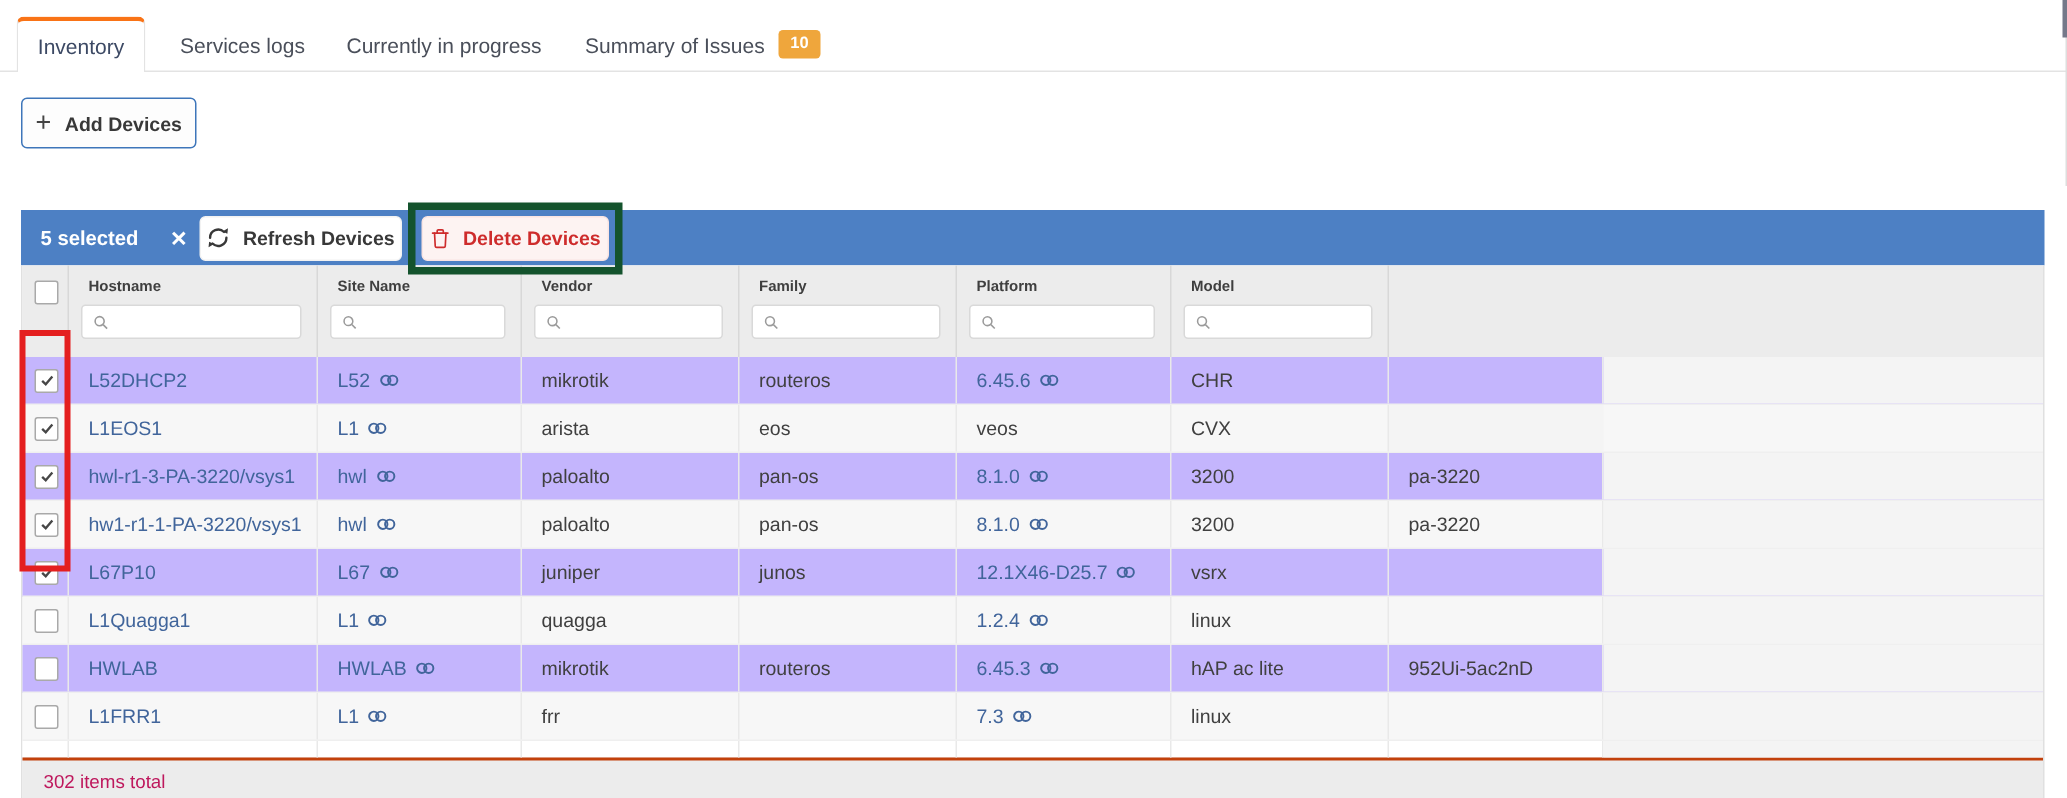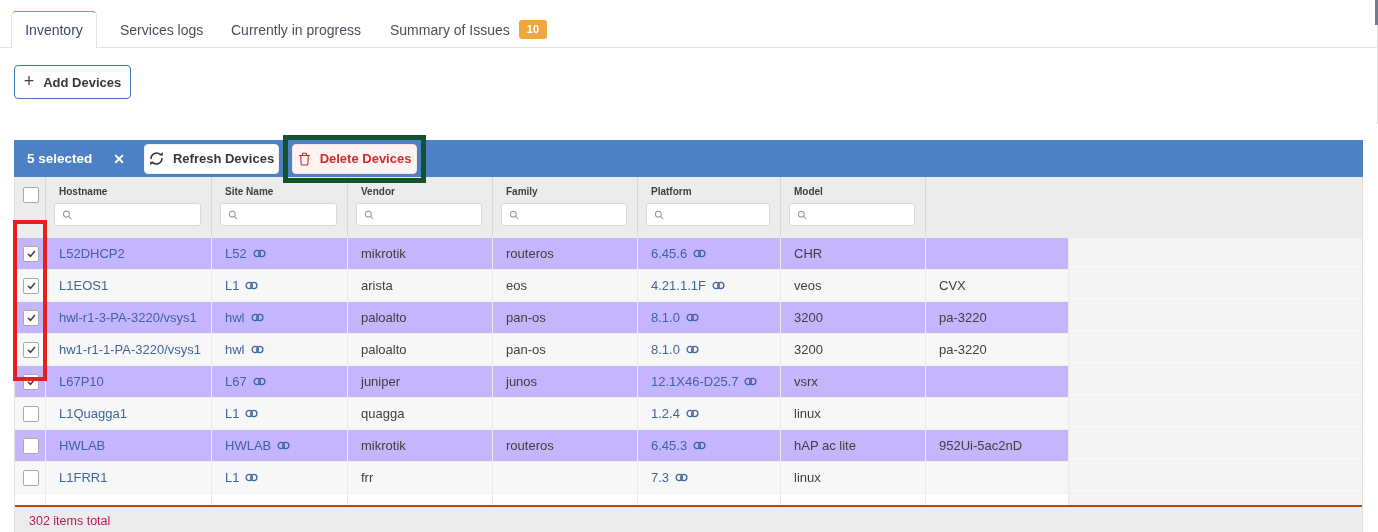--- a/index.html
+++ b/index.html
@@ -4,21 +4,21 @@
 <style>
   * { margin:0; padding:0; box-sizing:border-box; }
   html,body { width:1378px; height:532px; background:#fff; overflow:hidden; }
   body { position:relative; font-family:"Liberation Sans", sans-serif; color:#404040; }
 
   
   .tabs-underline { position:absolute; left:0; top:47px; width:1378px; height:1px; background:#e3e3e3; }
   .tab { position:absolute; top:12px; height:35px; display:flex; align-items:center; font-size:14px; color:#4a4f5a; cursor:pointer; }
   .tab-active { left:11px; top:11px; width:86px; height:37px; justify-content:center;
                 background:#fff; border:1px solid #e3e3e3; border-bottom:none;
-                border-top:1px solid #f97316; border-radius:5px 5px 0 0; z-index:3; color:#3c4964; }
+                border-top:3px solid #f97316; border-radius:5px 5px 0 0; z-index:3; color:#3c4964; }
   .tab-1 { left:120px; } .tab-2 { left:231px; } .tab-3 { left:390px; }
   .tab-badge { display:inline-block; margin-left:9px; background:#efa63c; color:#fff; font-weight:700;
                font-size:11px; line-height:1; padding:4px 8px; border-radius:3px;text-align:center; }
 
   
   .scroll-track { position:absolute; right:0; top:0; width:1px; height:124px; background:#dedede; }
   .scroll-thumb { position:absolute; right:0; top:0; width:3px; height:25px; background:#75798a; }
 
   
   .btn-add { position:absolute; left:14px; top:65px; width:117px; height:34px;
@@ -26,21 +26,21 @@
              display:flex; align-items:center; justify-content:center; gap:9px;
              font-size:13px; font-weight:700; color:#383838; cursor:pointer; }
   .plus-glyph { font-size:18px; font-weight:400; color:#444; line-height:1; margin-top:-2px; }
 
   
   .panel { position:absolute; left:14px; top:140px; width:1349px; }
 
   .sel-toolbar { height:37px; background:#4d80c4; display:flex; align-items:center; padding-left:13px; overflow:visible; }
   .sel-label { color:#fff; font-size:13.5px; font-weight:700; }
   .sel-close { margin-left:21px; color:#fff; font-size:14px; font-weight:700; cursor:pointer; }
-  .btn-refresh { margin-left:19px; width:135px; height:30px; background:#fff; border:1px solid #f2f2f2; border-radius:4px;
+  .btn-refresh { margin-left:8px; width:135px; height:30px; background:#fff; border:1px solid #f2f2f2; border-radius:4px;
                  display:flex; align-items:center; justify-content:center; gap:9px;
                  font-size:13px; font-weight:700; color:#383838; cursor:pointer; }
   .annot-delete { margin-left:4px; border:5px solid #14532d; padding:4px; background:transparent; z-index:6; }
   .btn-delete { width:125px; height:30px; background:#fdf3f2; border:1px solid #f9e4e2; border-radius:4px;
                 display:flex; align-items:center; justify-content:center; gap:9px;
                 font-size:13px; font-weight:700; color:#ce2c2c; cursor:pointer; }
 
   
   .table-wrap { border:1px solid #e0e0e0; border-top:none; background:#fff; }
   .grid { display:grid; grid-template-columns:31px 166px 136px 145px 145px 143px 145px 143px 1fr; }
@@ -259,29 +259,20 @@
           <span>L1</span>
           <svg class="link-ico" width="13" height="9" viewBox="0 0 13 9">
             <g fill="none" stroke="currentColor" stroke-width="1.3">
               <circle cx="4.2" cy="4.5" r="3.1"></circle>
               <circle cx="8.8" cy="4.5" r="3.1"></circle>
             </g>
           </svg>
         </div>
       <div class="cell">arista</div>
       <div class="cell">eos</div>
-      <div class="cell link">
-          <span>4.21.1.1F</span>
-          <svg class="link-ico" width="13" height="9" viewBox="0 0 13 9">
-            <g fill="none" stroke="currentColor" stroke-width="1.3">
-              <circle cx="4.2" cy="4.5" r="3.1"></circle>
-              <circle cx="8.8" cy="4.5" r="3.1"></circle>
-            </g>
-          </svg>
-        </div>
       <div class="cell">veos</div>
       <div class="cell">CVX</div>
       <div class="cell filler"></div>
     </div>
 
     <div class="grid row">
       <div class="cell check">
           <span class="checkbox checked">
             <svg viewBox="0 0 12 12" width="11" height="11">
               <polyline points="2.3,6.4 4.9,9 9.7,3.3" fill="none" stroke="#474747" stroke-width="1.7"></polyline>

